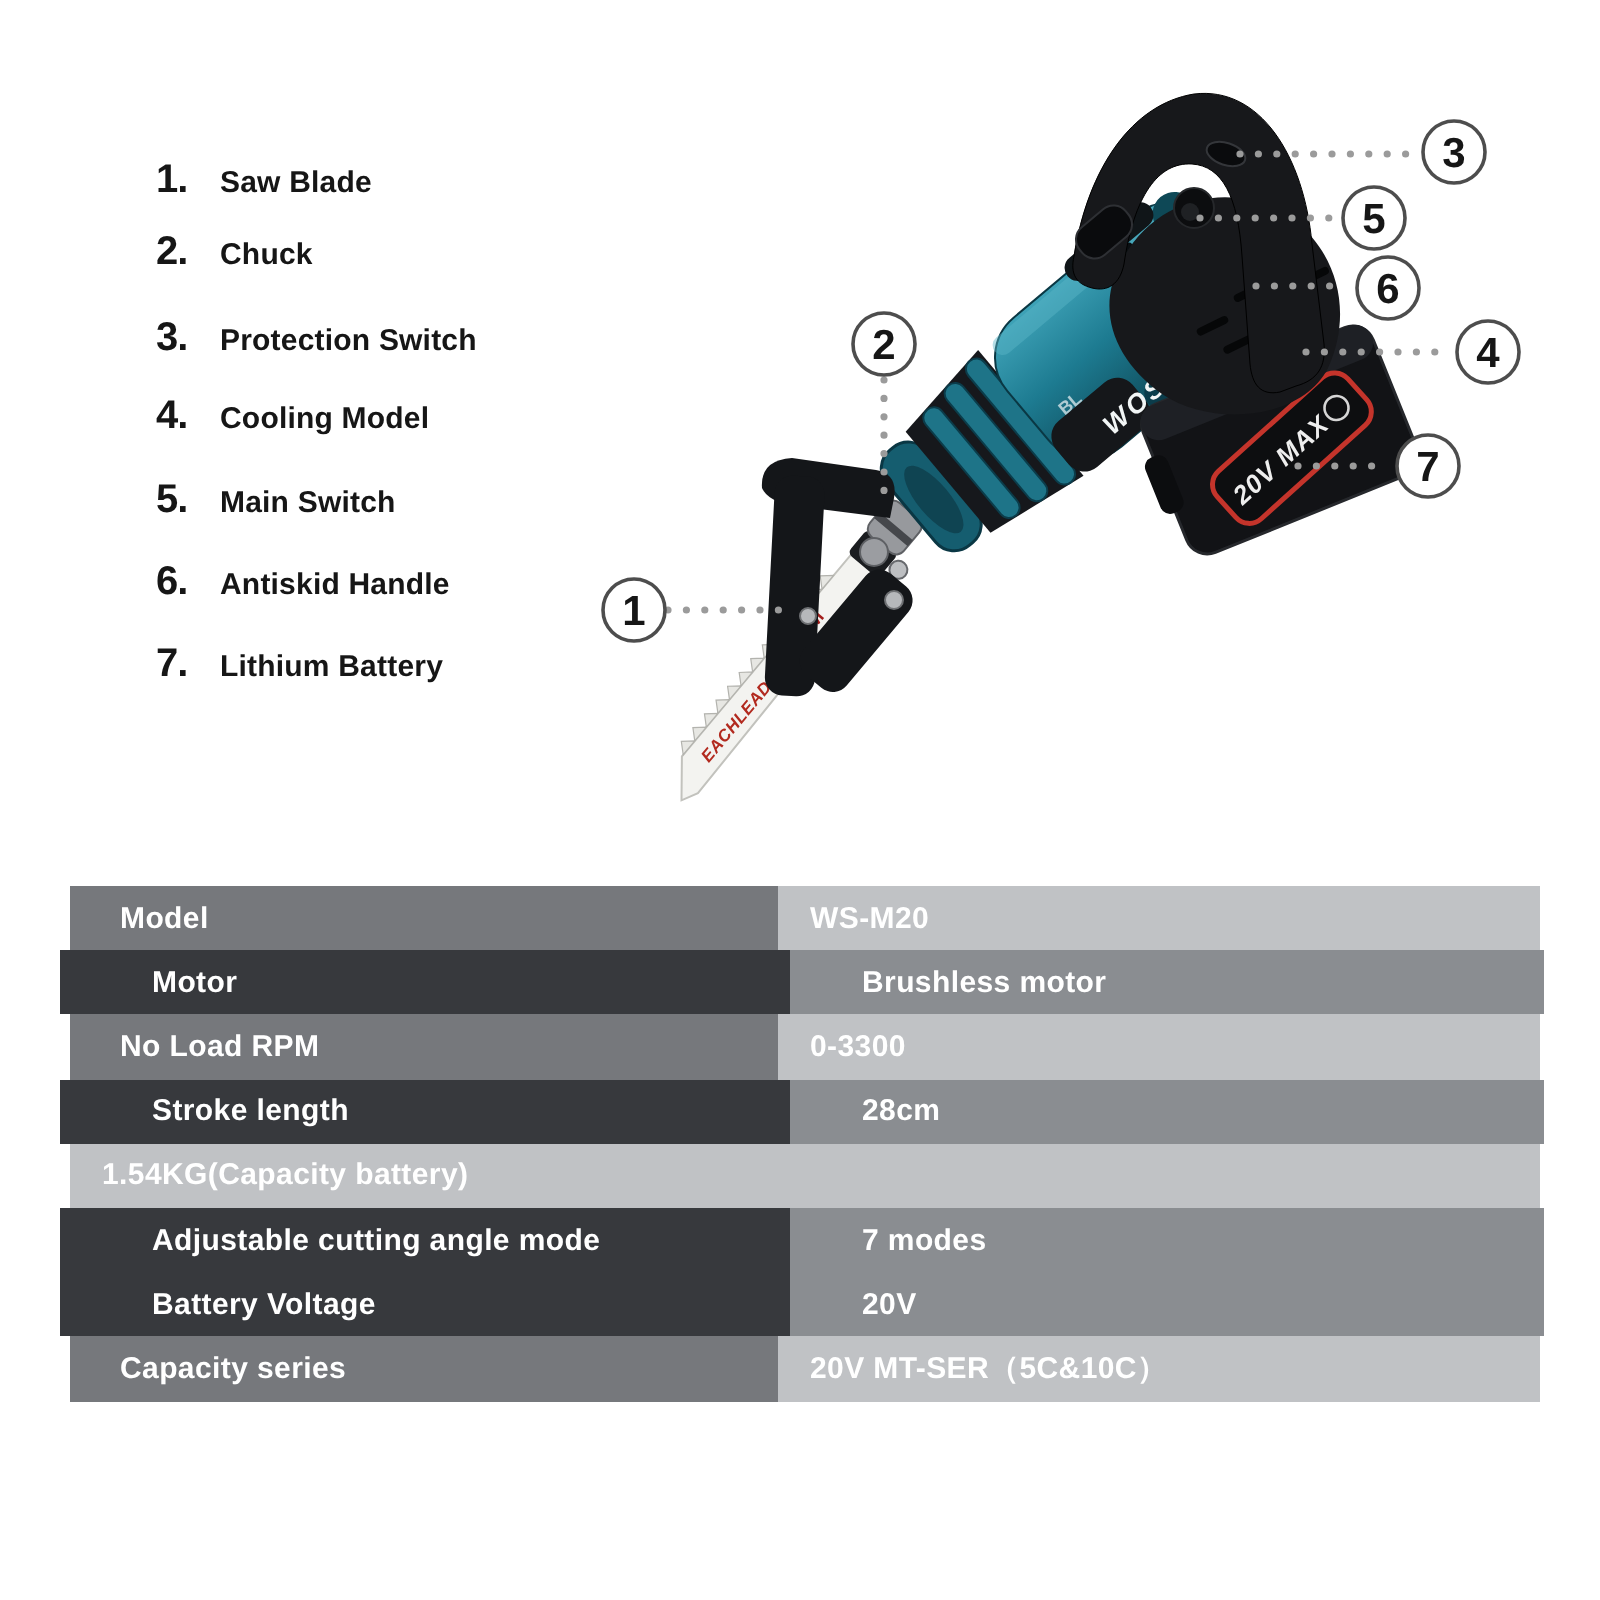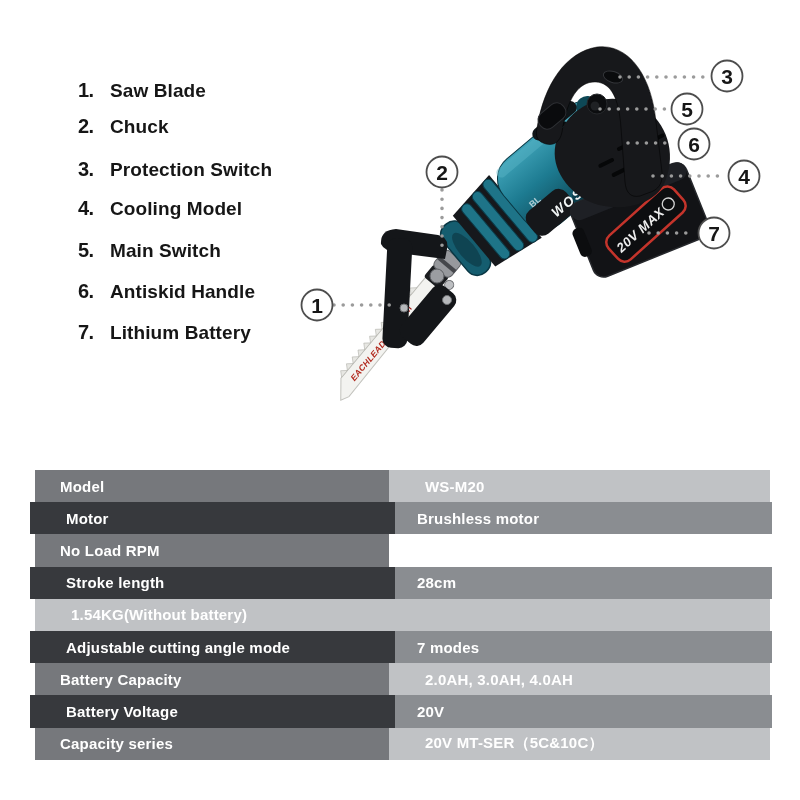--- a/index.html
+++ b/index.html
@@ -3,35 +3,35 @@
 <meta charset="utf-8">
 <style>
   html,body{margin:0;padding:0;background:#ffffff;}
   body{width:800px;height:800px;font-family:"Liberation Sans",sans-serif;}
   .canvas{position:relative;width:800px;height:800px;background:#fff;overflow:hidden;}
 
   
   .parts-list{position:absolute;left:0;top:0;width:300px;height:400px;}
   .pl-item{position:absolute;left:78px;display:flex;align-items:baseline;color:#161616;white-space:nowrap;}
   .pl-num{font-size:20px;font-weight:700;width:32px;letter-spacing:-0.5px;}
-  .pl-label{font-size:19px;font-weight:700;letter-spacing:0.1px;}
+  .pl-label{font-size:15px;font-weight:700;letter-spacing:0.1px;}
 
   
   .product-svg{position:absolute;left:0;top:0;}
 
   
-  .spec-table{position:absolute;left:35px;top:470px;width:735px;}
+  .spec-table{position:absolute;left:35px;top:443px;width:735px;}
   .trow{display:flex;height:32.2px;box-sizing:border-box;}
   .trow .tcell{display:flex;align-items:center;box-sizing:border-box;color:#ffffff;
                font-size:15px;font-weight:700;letter-spacing:0.2px;white-space:nowrap;}
   .trow.light .tlabel{width:354px;background:#76787c;padding-left:25px;}
-  .trow.light .tvalue{flex:1;background:#c0c2c5;padding-left:36px;}
+  .trow.light .tvalue{flex:1;background:#c0c2c5;padding-left:16px;}
   .trow.dark{margin-left:-5px;margin-right:-2px;}
-  .trow.dark .tlabel{width:365px;background:#37393d;padding-left:36px;}
-  .trow.dark .tvalue{flex:1;background:#8a8d91;padding-left:22px;}
+  .trow.dark .tlabel{width:365px;background:#37393d;padding-left:46px;}
+  .trow.dark .tvalue{flex:1;background:#8a8d91;padding-left:36px;}
 </style>
 </head>
 <body>
 
 <div class="canvas">
 
   <div class="parts-list">
     <div class="pl-item" style="top:79px">
         <span class="pl-num">1.</span>
         <span class="pl-label">Saw Blade</span>
@@ -186,36 +186,33 @@
     <div class="trow light">
       <div class="tcell tlabel">Model</div>
       <div class="tcell tvalue">WS-M20</div>
     </div>
     <div class="trow dark">
       <div class="tcell tlabel">Motor</div>
       <div class="tcell tvalue">Brushless motor</div>
     </div>
     <div class="trow light">
       <div class="tcell tlabel">No Load RPM</div>
+      <div class="tcell tvalue">0-3300</div>
     </div>
     <div class="trow dark">
       <div class="tcell tlabel">Stroke length</div>
       <div class="tcell tvalue">28cm</div>
     </div>
     <div class="trow light">
-      <div class="tcell tvalue">1.54KG(Without battery)</div>
+      <div class="tcell tvalue">1.54KG(Capacity battery)</div>
     </div>
     <div class="trow dark">
       <div class="tcell tlabel">Adjustable cutting angle mode</div>
       <div class="tcell tvalue">7 modes</div>
     </div>
-    <div class="trow light">
-      <div class="tcell tlabel">Battery Capacity</div>
-      <div class="tcell tvalue">2.0AH, 3.0AH, 4.0AH</div>
-    </div>
     <div class="trow dark">
       <div class="tcell tlabel">Battery Voltage</div>
       <div class="tcell tvalue">20V</div>
     </div>
     <div class="trow light">
       <div class="tcell tlabel">Capacity series</div>
       <div class="tcell tvalue">20V MT-SER（5C&amp;10C）</div>
     </div>
   </div>
 

